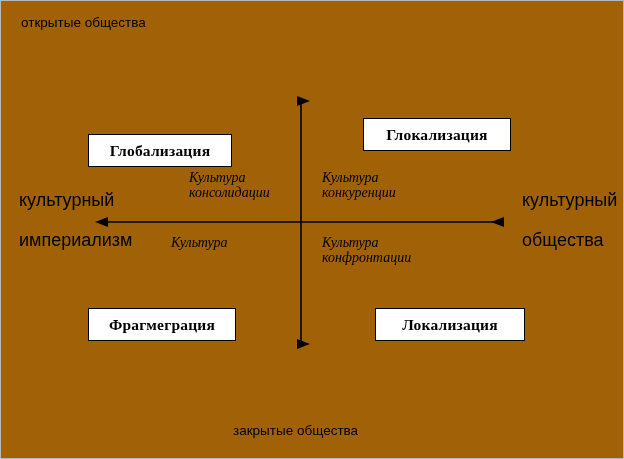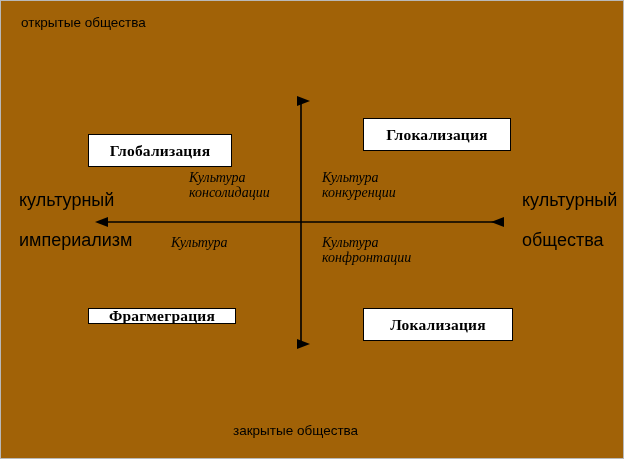--- a/index.html
+++ b/index.html
@@ -71,22 +71,22 @@
   .quad-box .quad-title {
     font-family: "Liberation Serif", "DejaVu Serif", serif;
     font-weight: bold;
     font-size: 15.5px;
     letter-spacing: 0.2px;
     color: #000;
     white-space: nowrap;
   }
   #box-globalization { left: 87px;  top: 117px; width: 144px; height: 33px; margin-top: 16px; }
   #box-glocalization { left: 362px; top: 117px; width: 148px; height: 33px; }
-  #box-fragmegration { left: 87px;  top: 307px; width: 148px; height: 16px; }
-  #box-localization  { left: 362px; top: 307px; width: 150px; height: 33px; }
+  #box-fragmegration { left: 87px;  top: 307px; width: 148px; height: 33px; }
+  #box-localization  { left: 374px; top: 307px; width: 150px; height: 33px; }
 
   
   .culture-label {
     position: absolute;
     font-family: "Liberation Serif", "DejaVu Serif", serif;
     font-style: italic;
     font-size: 14px;
     line-height: 15px;
     color: #000;
     white-space: nowrap;

